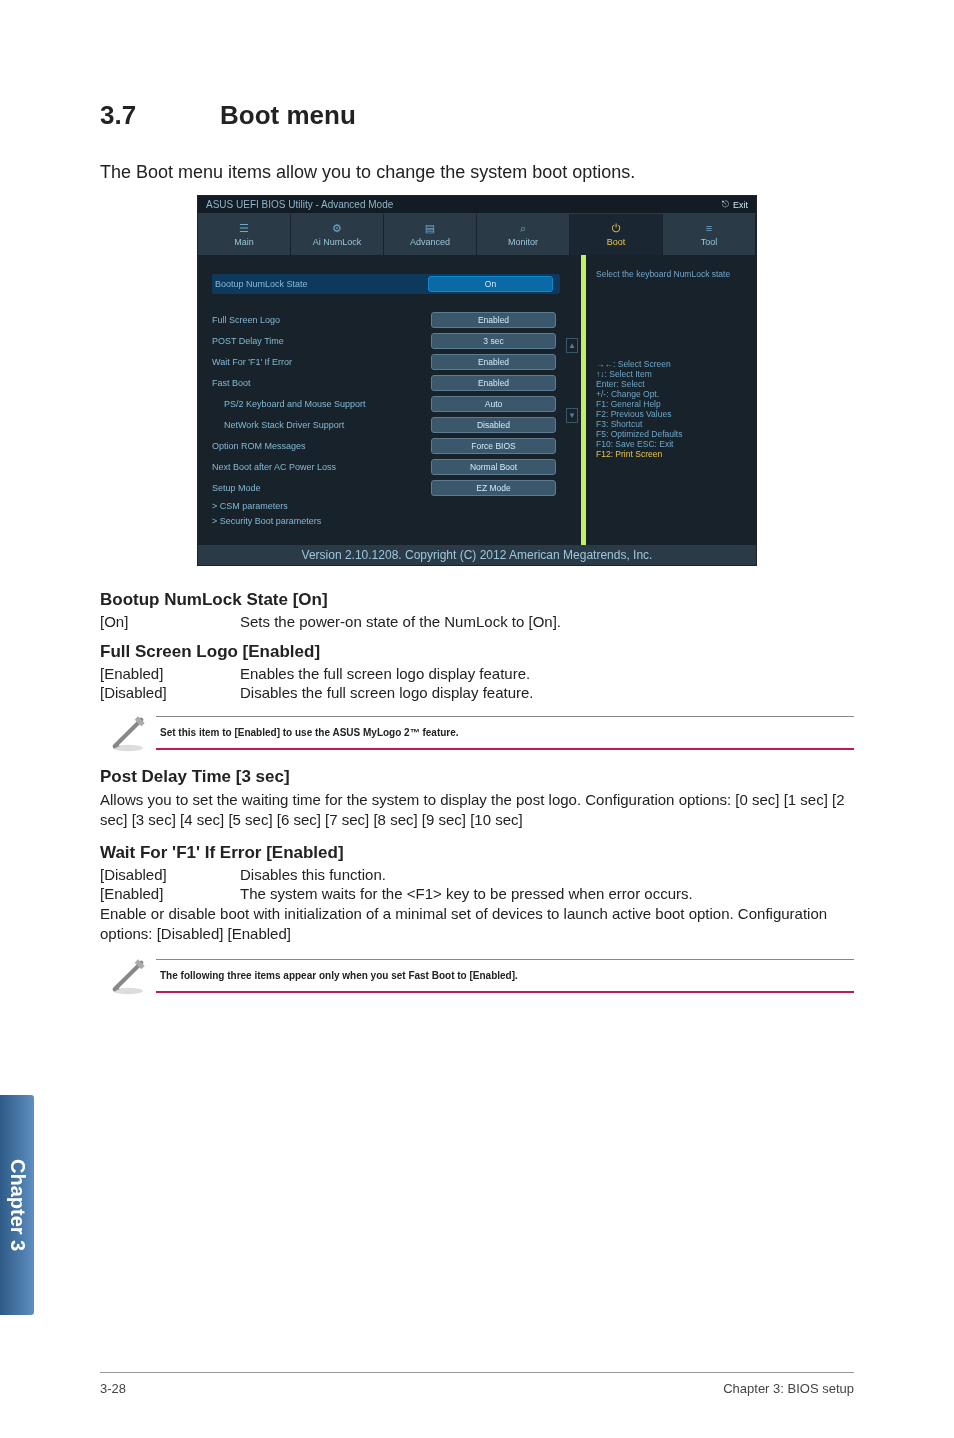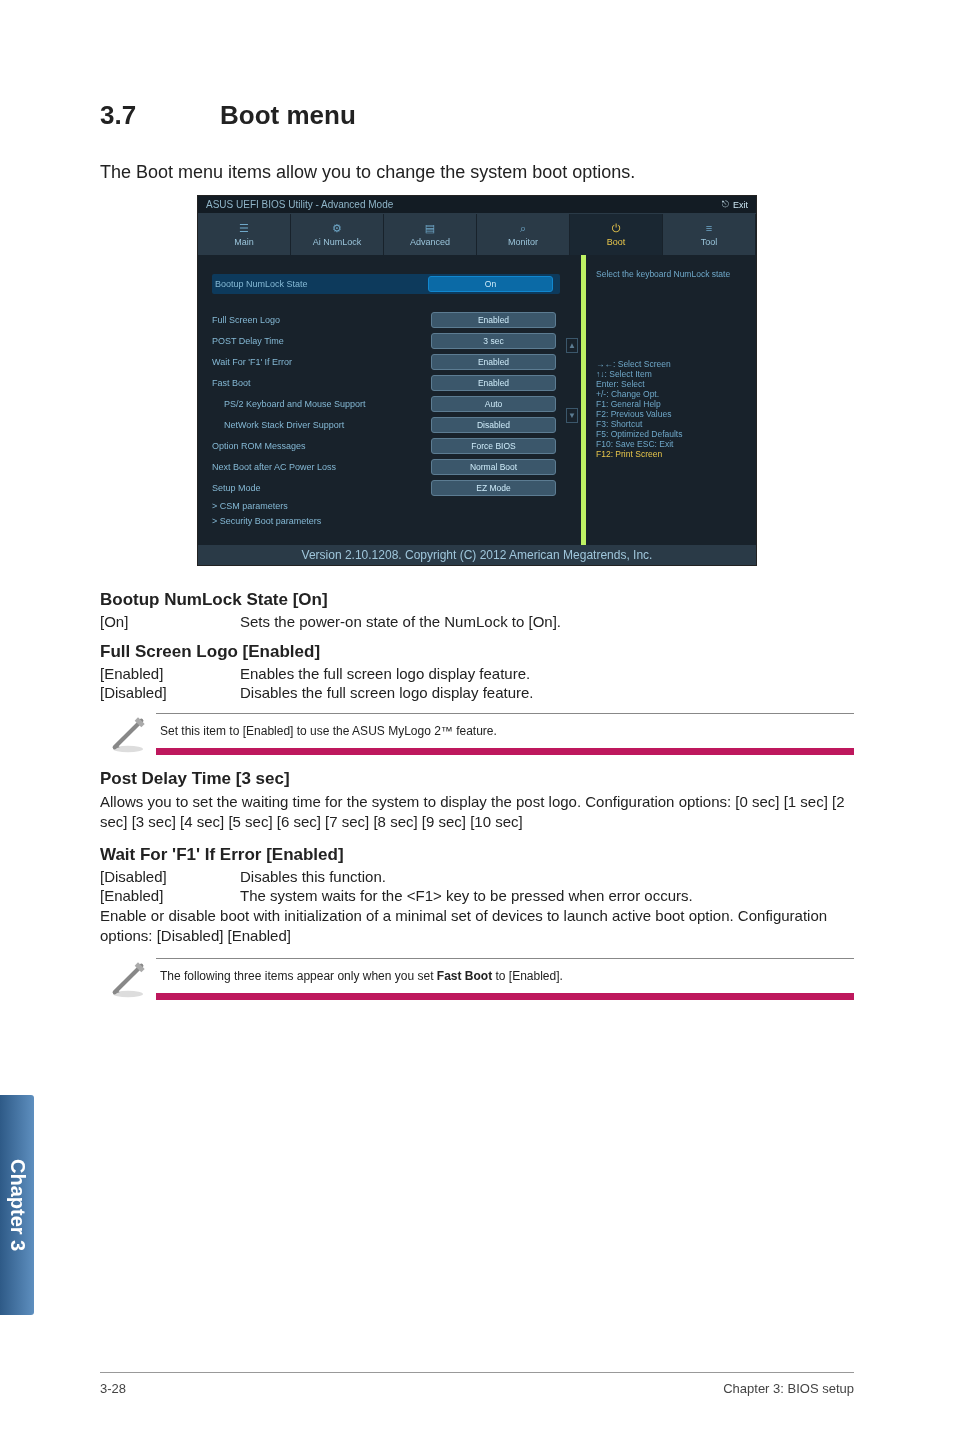--- a/index.html
+++ b/index.html
@@ -31,21 +31,21 @@
     .scroll-hint { display: flex; flex-direction: column; align-items: center; width: 12px; gap: 2px; color: #5c7c92; font-size: 8px; border: 1px solid #3b576b; margin-left: auto; padding: 2px 0; }
 
     .h2 { font-size: 17px; font-weight: bold; margin-top: 12px; margin-bottom: 3px; }
     .optrow { display: flex; margin-bottom: 2px; font-size: 15px; }
     .optkey { width: 140px; }
     .bodytext { font-size: 15px; line-height: 1.35; margin-bottom: 6px; }
 
     .notebox { margin: 12px 0 14px 0; display: flex; align-items: center; }
     .noteicon { width: 56px; flex-shrink: 0; display: flex; justify-content: center; }
     .noteicon svg { width: 40px; height: 40px; }
-    .notecontent { flex: 1; border-top: 1px solid #888; border-bottom: 7px solid #be185d; padding: 10px 4px; font-size: 12px; }
+    .notecontent { flex: 1; border-top: 1px solid #888; border-bottom: 2px solid #be185d; padding: 10px 4px; font-size: 10px; font-weight: bold; }
 
     .sidebar { position: absolute; left: 0; top: 1095px; width: 34px; height: 220px; background: #4c7aa8; background: linear-gradient(to right, #2e5a87, #5e8fbf); color: #fff; display: flex; align-items: center; justify-content: center; writing-mode: vertical-rl; font-size: 20px; font-weight: bold; border-top-right-radius: 3px; border-bottom-right-radius: 3px; }
     .footer { position: absolute; bottom: 42px; left: 100px; right: 100px; display: flex; justify-content: space-between; border-top: 1px solid #999; padding-top: 8px; font-size: 13px; color: #444; }
   </style>
 </head>
 <body>
 
 <div class="page">
 
   <div class="h1">

